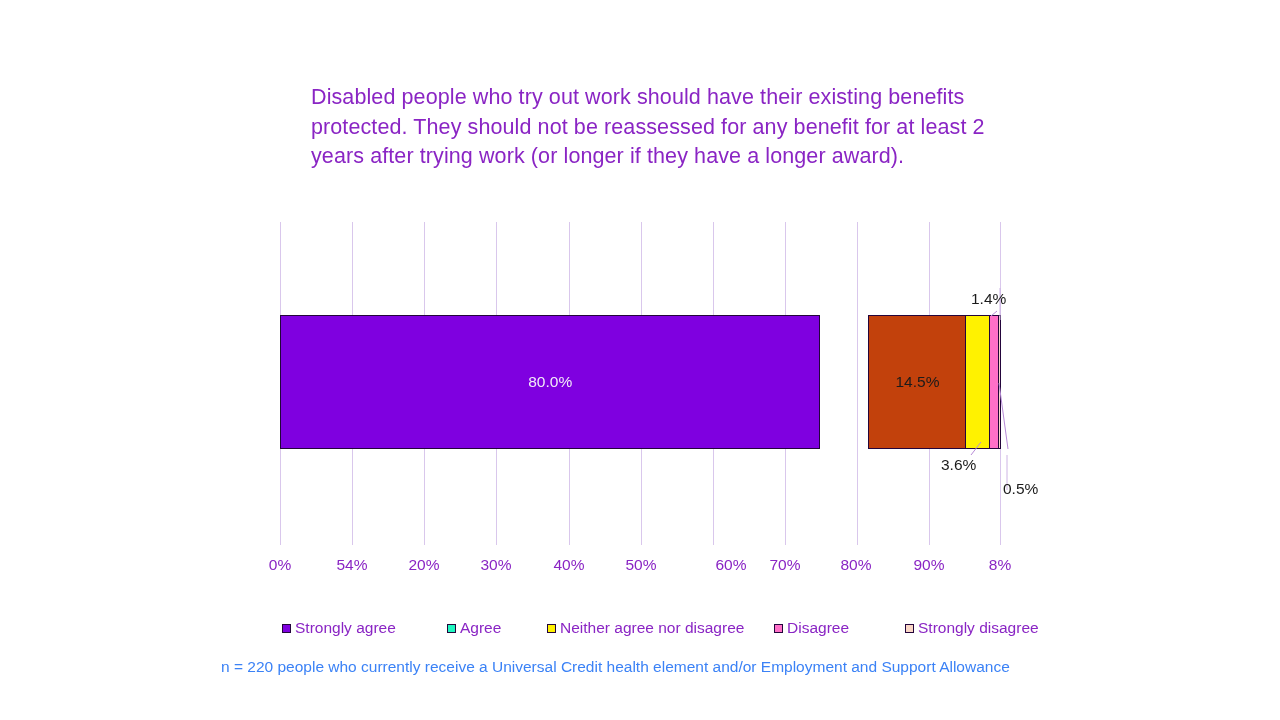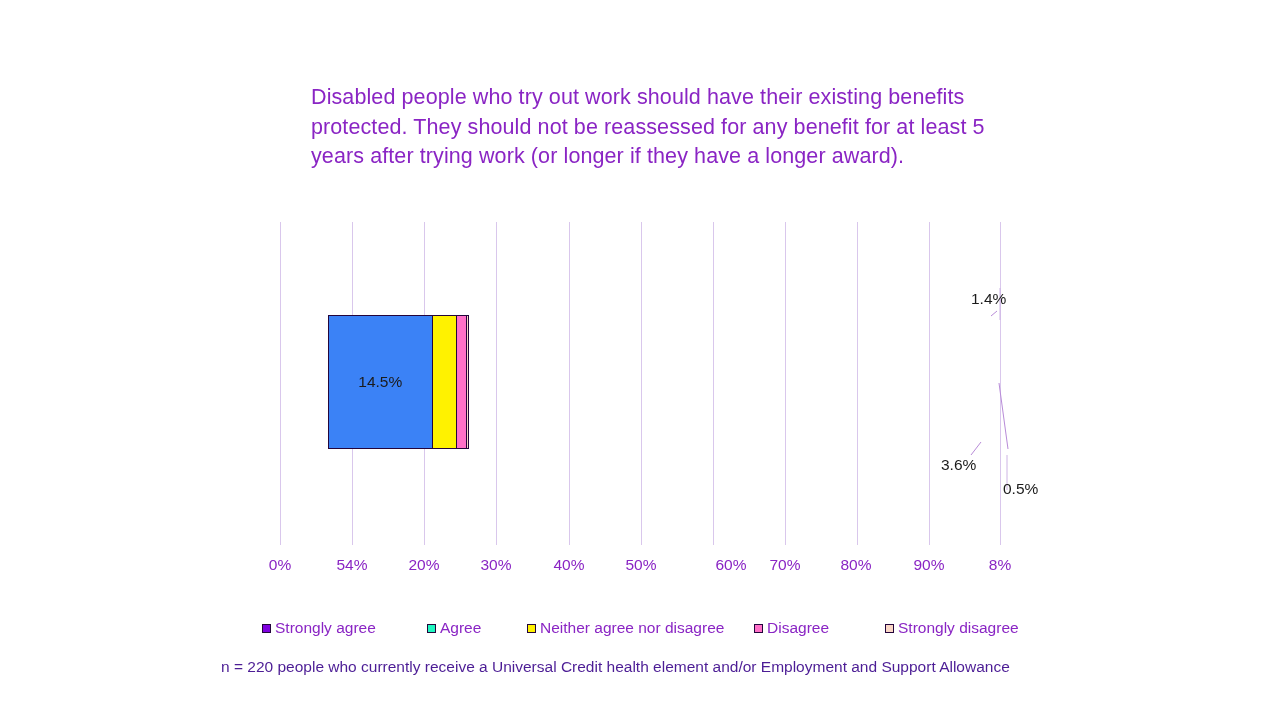--- a/index.html
+++ b/index.html
@@ -117,20 +117,21 @@
     top: 620px;
     width: 790px;
     height: 22px;
   }
   .legend-item {
     position: absolute;
     top: 0;
     display: flex;
     align-items: center;
     white-space: nowrap;
+    margin-left: 20px;
   }
   .legend-swatch {
     width: 9px;
     height: 9px;
     border: 1px solid #23053B;
     box-sizing: border-box;
     margin-right: 4px;
     flex: 0 0 auto;
   }
   .legend-text {
@@ -138,45 +139,48 @@
     color: #8A25C4;
     line-height: 16px;
   }
 
   
   #footnote {
     position: absolute;
     left: 221px;
     top: 658px;
     font-size: 15.5px;
-    color: #4c1d95;
+    color: #3b82f6;
     white-space: nowrap;
   }
 </style>
 </head>
 <body>
 
-<div id="chart-title">Disabled people who try out work should have their existing benefits protected. They should not be reassessed for any benefit for at least 5 years after trying work (or longer if they have a longer award).</div>
+<div id="chart-title">Disabled people who try out work should have their existing benefits protected. They should not be reassessed for any benefit for at least 2 years after trying work (or longer if they have a longer award).</div>
 
 <div id="plot-area">
   <div class="gridline" style="left:0px"></div>
   <div class="gridline" style="left:72px"></div>
   <div class="gridline" style="left:144px"></div>
   <div class="gridline" style="left:216px"></div>
   <div class="gridline" style="left:289px"></div>
   <div class="gridline" style="left:361px"></div>
   <div class="gridline" style="left:433px"></div>
   <div class="gridline" style="left:505px"></div>
   <div class="gridline" style="left:577px"></div>
   <div class="gridline" style="left:649px"></div>
   <div class="gridline" style="left:720px"></div>
 </div>
 
 <div id="stacked-bar">
-  <div class="seg" style="background: #3b82f6; width: 14.5%; margin-left: 48px;">
+  <div class="seg" style="background: rgb(127, 0, 224); width: 80%;">
+    <span class="seg-label light">80.0%</span>
+  </div>
+  <div class="seg" style="background: #c2410c; width: 14.5%; margin-left: 48px;">
     <span class="seg-label dark">14.5%</span>
   </div>
   <div class="seg" style="background: rgb(255, 242, 0); width: 3.6%;"></div>
   <div class="seg" style="background: rgb(255, 112, 200); width: 1.4%;"></div>
   <div class="seg" style="background: rgb(250, 215, 198); width: 0.5%;"></div>
 </div>
 
 <svg id="leader-svg">
 
   <line x1="997" y1="311" x2="991" y2="316" stroke="#B88BD8" stroke-width="1"></line>

